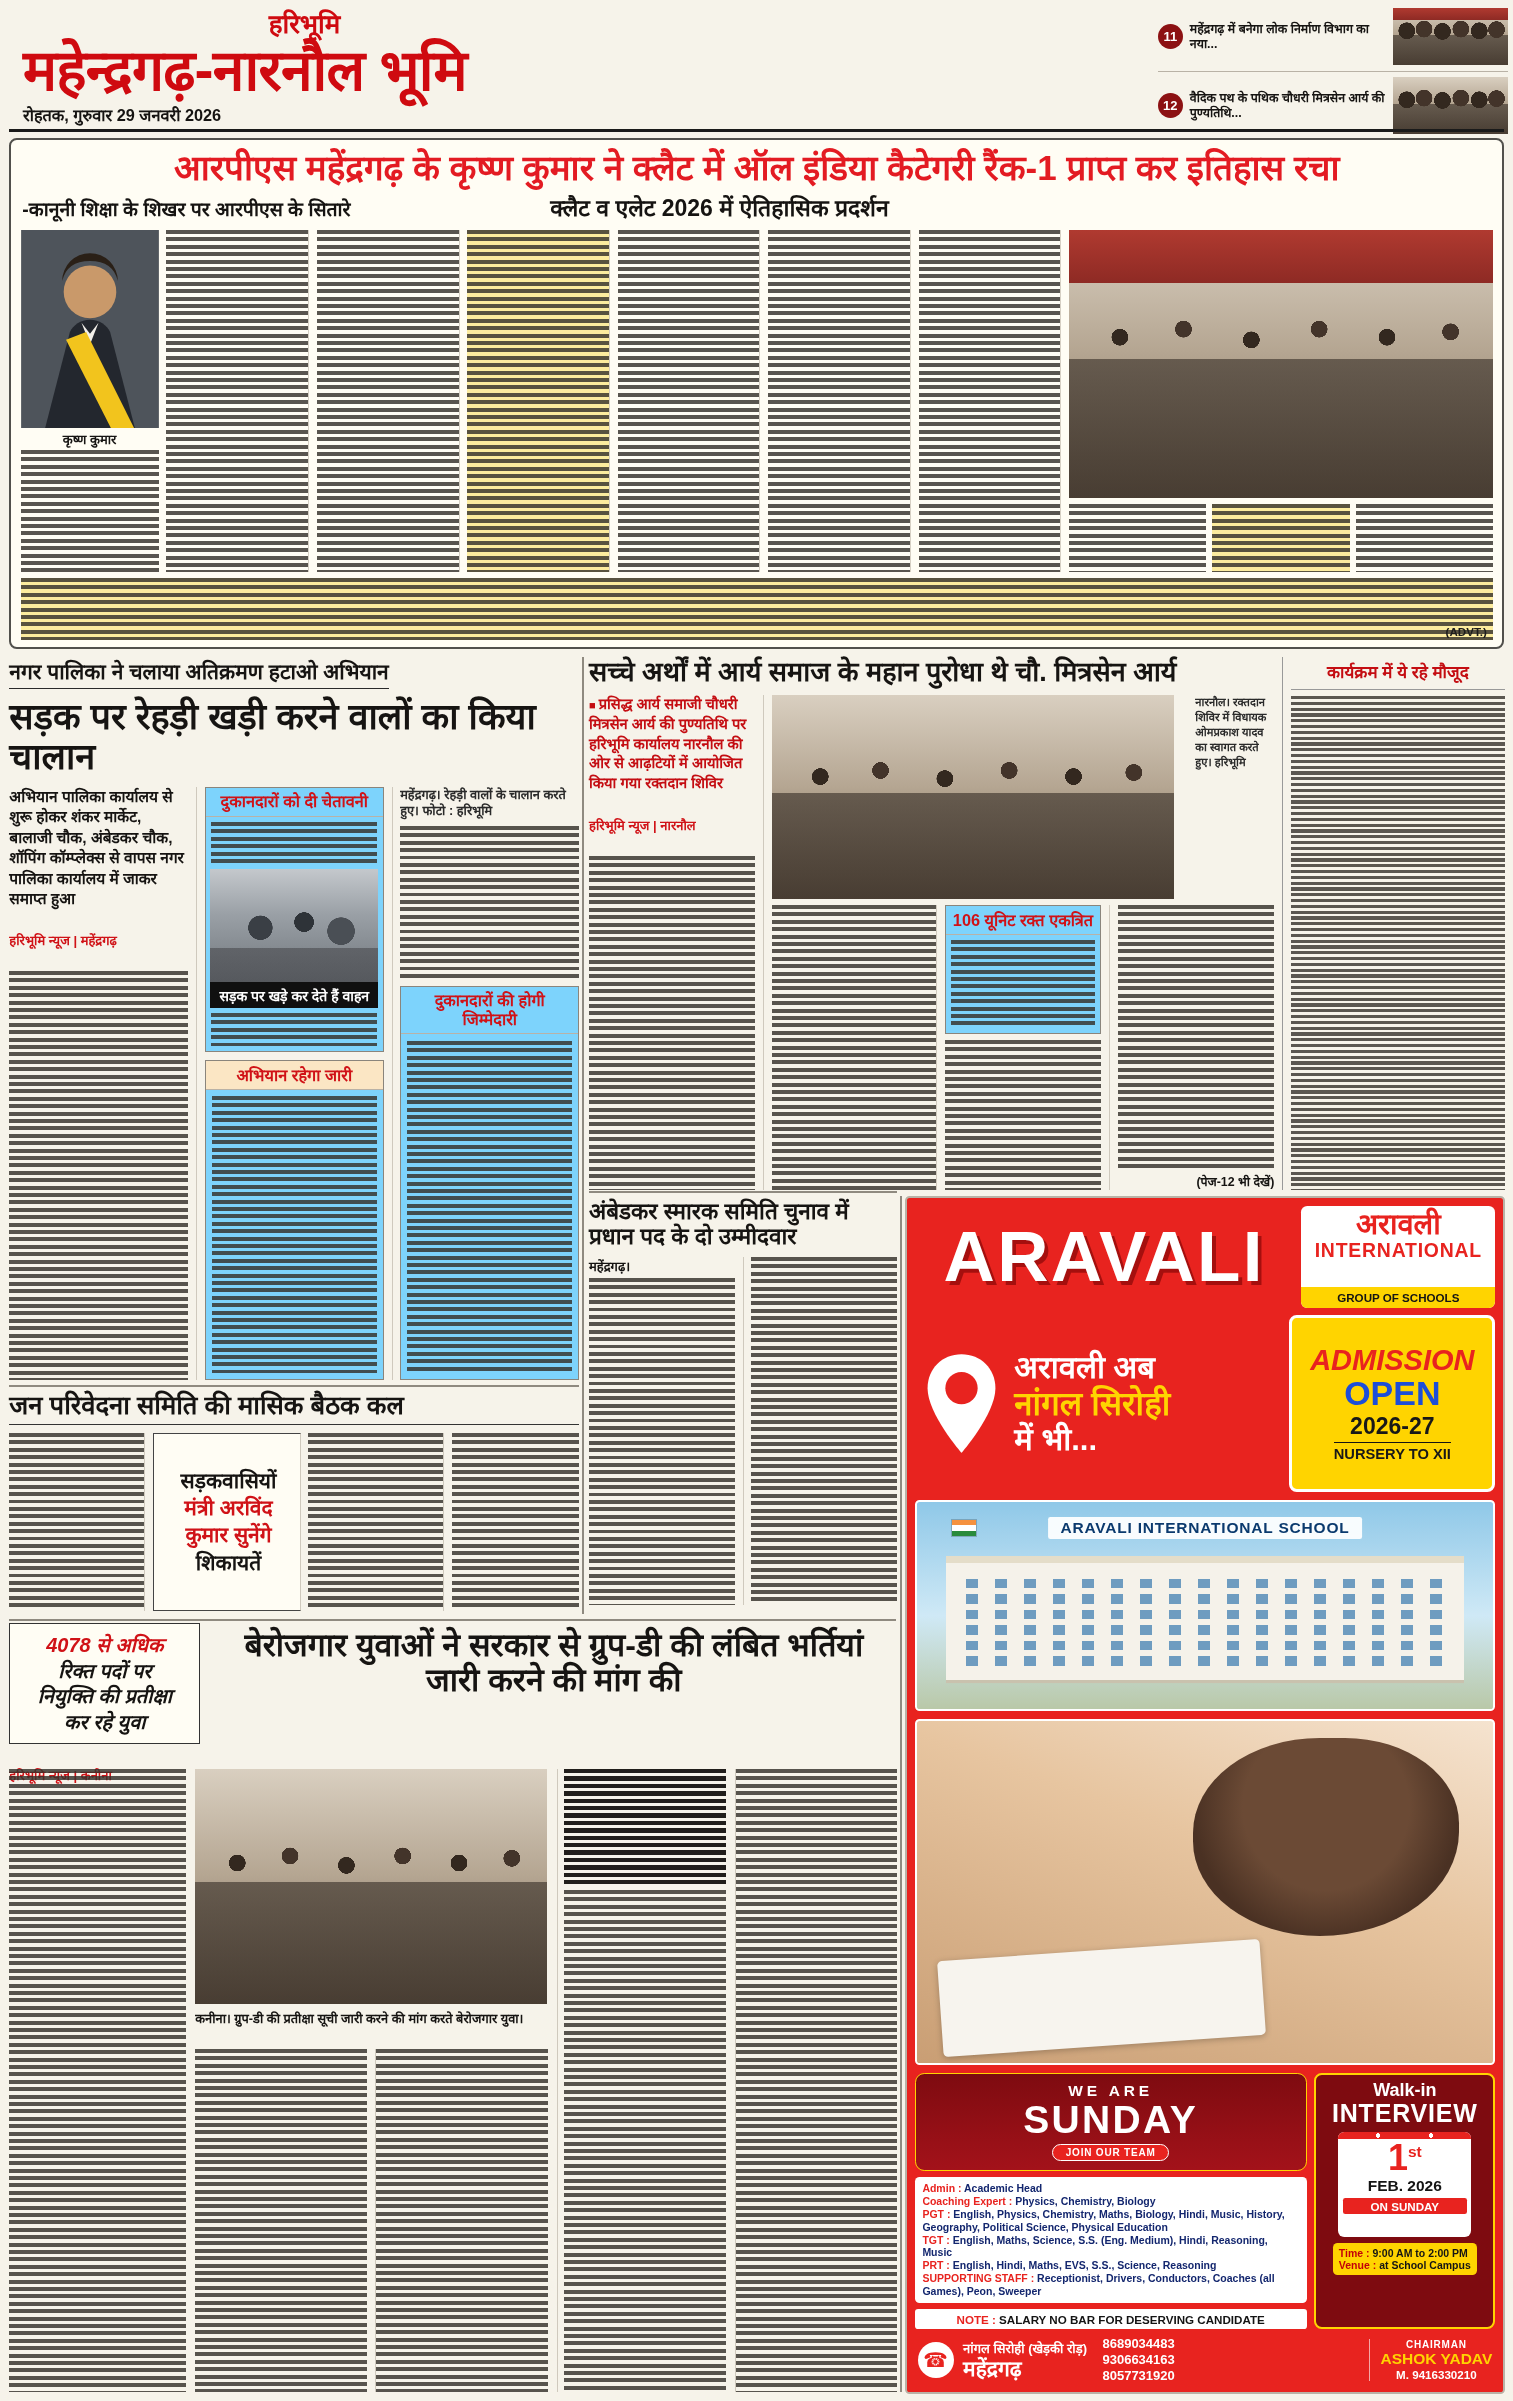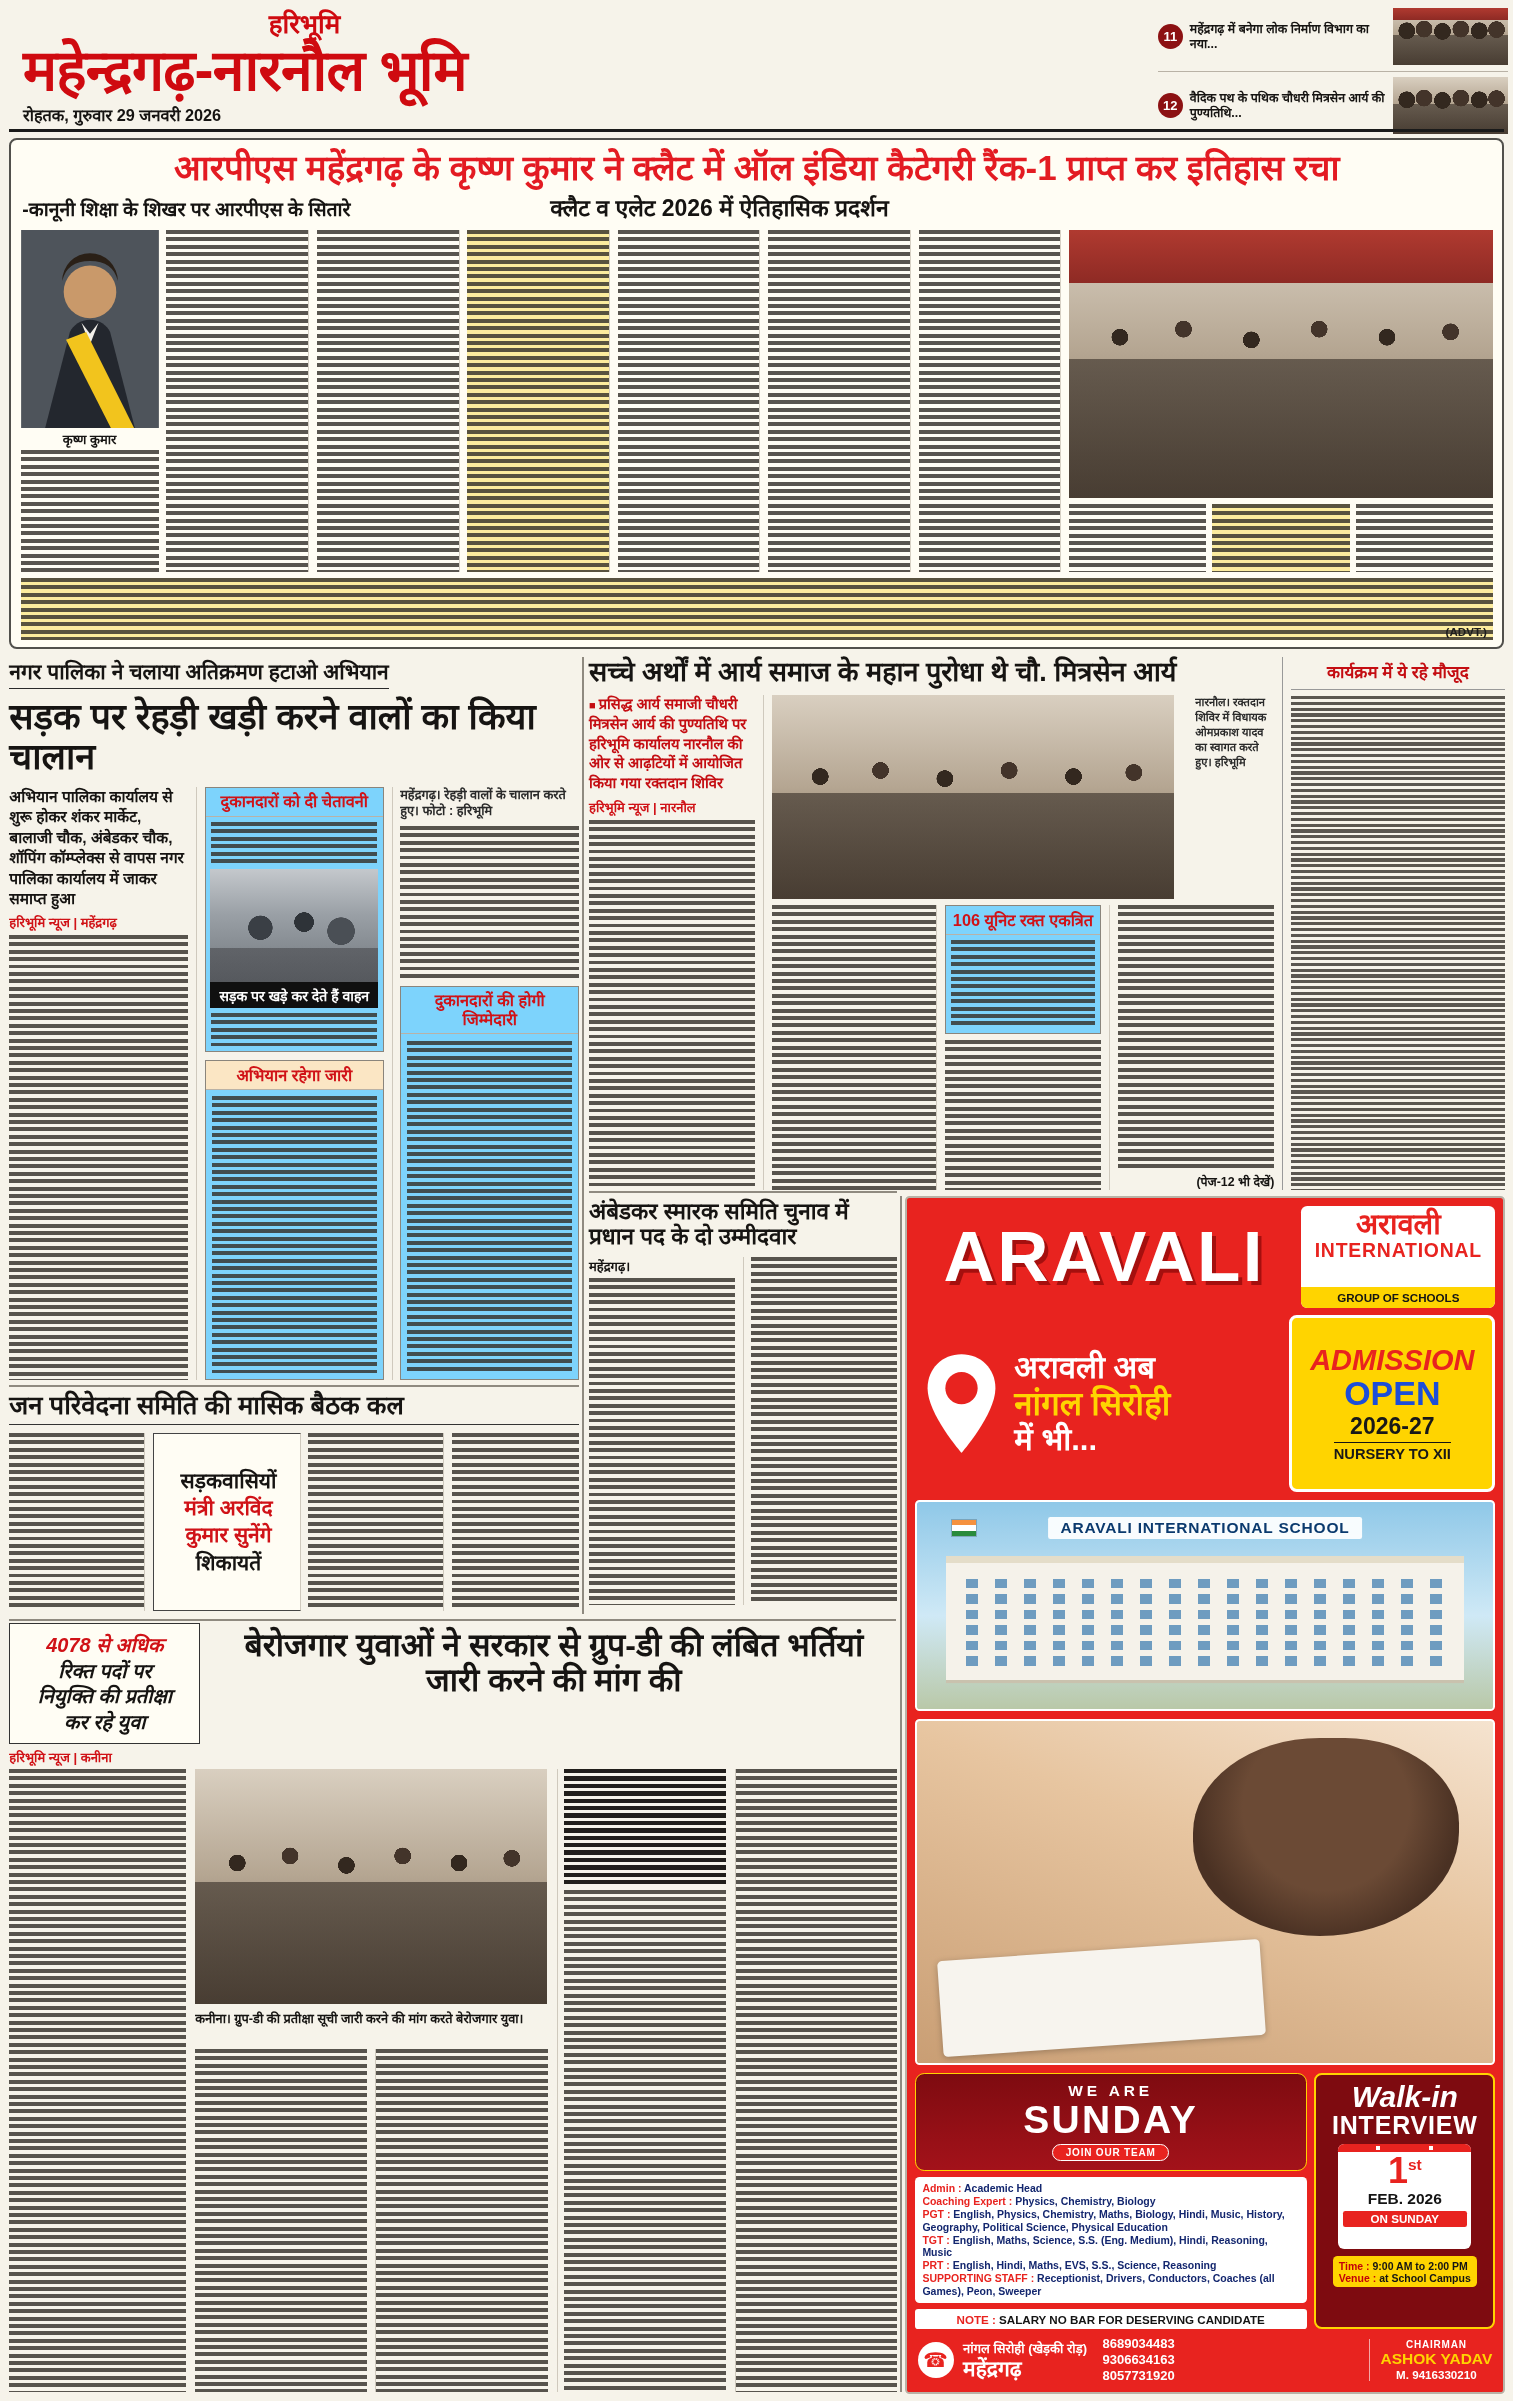--- a/index.html
+++ b/index.html
@@ -15,21 +15,21 @@
   .ft{background-image:repeating-linear-gradient(180deg,rgba(52,48,42,.82) 0 3.9px,rgba(52,48,42,0) 3.9px 7.4px)}
   .ft-sm{background-image:repeating-linear-gradient(180deg,rgba(52,48,42,.8) 0 3.1px,rgba(52,48,42,0) 3.1px 5.8px)}
   .ft-b{background-image:repeating-linear-gradient(180deg,rgba(22,19,16,.95) 0 4.3px,rgba(22,19,16,0) 4.3px 7.4px)}
   .hl{background-color:#fcec9e}
 
   
   .cols{display:flex;gap:7.7px}
   .cols>*{flex:1 1 0;min-width:0}
   .cols>*:not(:last-child){border-right:0.8px solid #cfc9bd;padding-right:7.7px}
 
-  .byline{color:#d01217;font-weight:800;font-size:13px;margin:4px 0}
+  .byline{color:#d01217;font-weight:800;font-size:13px;margin:22px 0}
   .kicker{font-size:21px;font-weight:800;display:inline-block;border-bottom:1.9px solid #2a2a2a;padding-bottom:3.1px}
   .nbox{border:1.2px solid #8a857c;background:#7dd3fc;display:flex;flex-direction:column}
   .nbox-h{color:#d01217;font-weight:800;text-align:center;padding:4.6px 4.6px;border-bottom:0.8px solid #b9b2a6;font-size:16.3px;line-height:1.15}
   .capband{background:#101010;color:#fff;font-weight:800;font-size:14px;text-align:center;padding:3.1px 1.5px}
   .divider{background:#8f8a80}
 
   
   .masthead{left:0;top:0;width:1514px;height:129px;padding:4.6px 0 0 23px}
   .mh-logo{margin-left:181px;color:#cf0a10;font-size:26px;font-weight:900;width:201px;text-align:center}
   .mh-title{color:#cf0a10;font-size:57px;font-weight:900;letter-spacing:-0.8px;line-height:1.02}
@@ -147,21 +147,21 @@
   .hir1{font-size:15.5px;font-weight:800;letter-spacing:3.9px}
   .hir2{font-size:39px;font-weight:900;letter-spacing:2.3px;line-height:1}
   .hir3{margin-top:4.6px;background:#e8231f;border:1.2px solid #fff;font-size:10px;font-weight:800;padding:2.3px 12.4px;border-radius:9.3px;letter-spacing:0.8px}
   .staff{background:#fff;border-radius:4.6px;padding:5.4px 7.7px;flex:1;display:flex;flex-direction:column;justify-content:space-between}
   .srow{font-size:10.5px;line-height:1.22;color:#13266e;font-weight:700}
   .srow .lbl{color:#e8231f;font-weight:800}
   .note{background:#fff;border-radius:3.1px;padding:3.1px 4.6px;font-size:11.6px;font-weight:800;text-align:center;color:#141414}
   .note .lbl{color:#e8231f}
   .ad-b-right{width:181px;display:flex;flex-direction:column}
   .walkin{flex:1;background:#7e0b10;border:2.3px solid #ffd400;border-radius:7.7px;display:flex;flex-direction:column;align-items:center;padding:6.2px 6.2px 4.6px;color:#fff}
-  .wk1{font-size:30px;font-weight:800;font-style:italic;line-height:1.05}
+  .wk1{font-size:18px;font-weight:800;line-height:1.05}
   .wk2{font-size:25px;font-weight:900;letter-spacing:0.8px;line-height:1.1}
   .cal{background:#fff;border-radius:6.2px;width:133px;margin-top:4.6px;overflow:hidden;text-align:center;padding-bottom:21px}
   .cal-top{height:7.7px;background:#e8231f;background-image:radial-gradient(circle 2.3px at 30% 50%,#fff 97%,transparent),radial-gradient(circle 2.3px at 70% 50%,#fff 97%,transparent)}
   .cal-day{color:#e8231f;font-size:36px;font-weight:900;line-height:1.05}
   .cal-day sup{font-size:15.5px}
   .cal-mon{color:#141414;font-size:15.5px;font-weight:900}
   .cal-sun{background:#e8231f;color:#fff;font-weight:900;font-size:11.6px;margin:3.1px 4.6px 1.5px;padding:1.5px 0;border-radius:2.3px}
   .tv{background:#ffd400;border-radius:4.6px;margin-top:6.2px;padding:3.9px 6.2px;font-size:10.5px;font-weight:800;color:#141414}
   .tv .lbl{color:#c2000a}
   .ad-contact{height:48px;display:flex;align-items:center;gap:9.3px;color:#fff;padding:0 3.1px}

